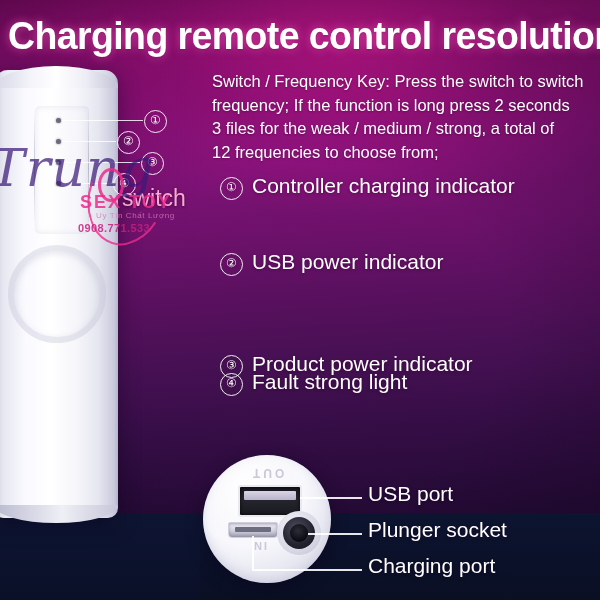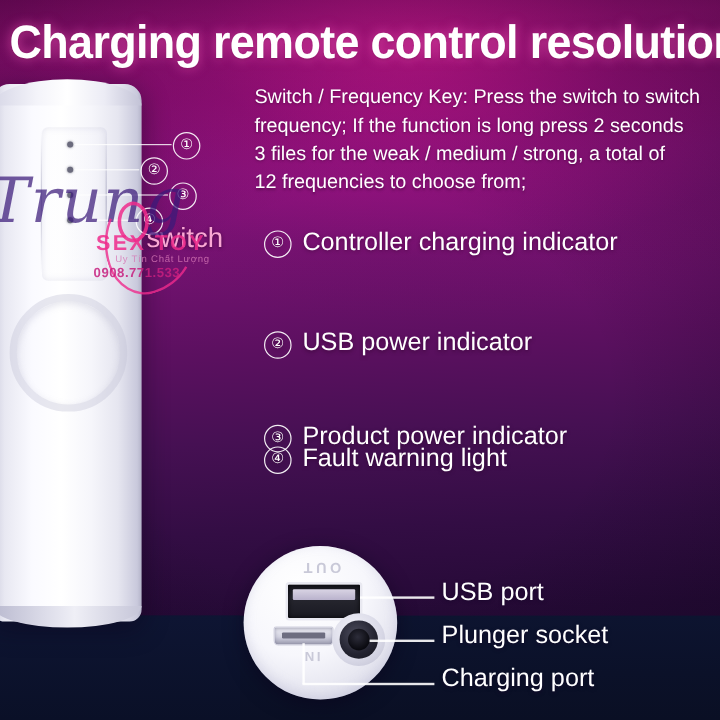--- a/index.html
+++ b/index.html
@@ -178,22 +178,22 @@
     white-space:nowrap;
     text-shadow:0 1px 3px rgba(45,0,40,.5);
   }
   .feat .mk{
     display:inline-block;width:21px;height:21px;border-radius:50%;
     border:1.3px solid rgba(255,255,255,.92);
     font-size:12px;line-height:19px;text-align:center;
     font-family:"Liberation Serif", serif;
     vertical-align:2px;margin-right:9px;
   }
-  .feat.f1{top:190px;}
-  .feat.f2{top:250px;margin-top:24px;}
+  .feat.f1{top:174px;}
+  .feat.f2{top:250px;}
   .feat.f3{top:310px;margin-top:42px;}
   .feat.f4{top:370px;}
 
   
   .cap{
     position:absolute;left:203px;top:455px;width:128px;height:128px;
     border-radius:50%;
     background:radial-gradient(circle at 36% 28%,#ffffff 0%,#f7f7fc 45%,#e3e3ee 75%,#ccccdd 100%);
     box-shadow:0 4px 16px rgba(10,0,25,.5), inset 0 -3px 10px rgba(170,170,200,.35);
   }
@@ -319,21 +319,21 @@
   <div class="feat f1">
     <span class="mk">①</span><span>Controller charging indicator</span>
   </div>
   <div class="feat f2">
     <span class="mk">②</span><span>USB power indicator</span>
   </div>
   <div class="feat f3">
     <span class="mk">③</span><span>Product power indicator</span>
   </div>
   <div class="feat f4">
-    <span class="mk">④</span><span>Fault warning light</span>
+    <span class="mk">④</span><span>Fault strong light</span>
   </div>
 
   <div class="cap"></div>
   <div class="cap-out">OUT</div>
   <div class="cap-in">IN</div>
   <div class="usb-a"></div>
   <div class="usb-micro"></div>
   <div class="socket-outer"></div>
   <div class="socket-mid"></div>
   <div class="socket-in"></div>

